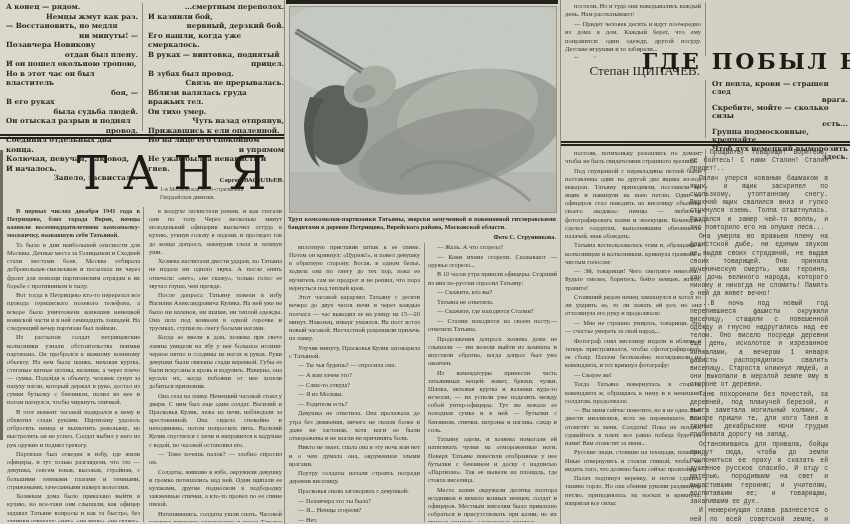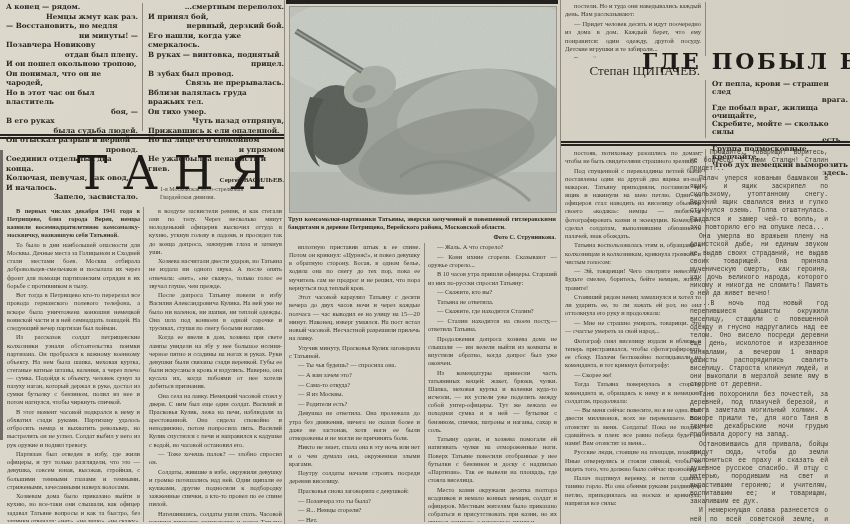--- a/index.html
+++ b/index.html
@@ -42,37 +42,36 @@
 <div id="page">
 
   <div class="abs poem" style="left:6px;top:2px;width:132px;">
       <p class="ln">А конец — рядом.</p>
       <p class="ln r">Немцы жмут как раз.</p>
       <p class="ln">— Восстановить, но медля</p>
       <p class="ln r">ни минуты! —</p>
       <p class="ln">Позавчера Новикову</p>
       <p class="ln r">отдан был плену.</p>
       <p class="ln">И он пошел окольною тропою,</p>
-      <p class="ln">Он понимал, что он не чародей,</p>
       <p class="ln">Но в этот час он был властитель</p>
       <p class="ln r">боя, —</p>
       <p class="ln">В его руках</p>
       <p class="ln r">была судьба людей.</p>
-      <p class="ln">Он отыскал разрыв и верной</p>
+      <p class="ln">Он отыскал разрыв и поднял</p>
       <p class="ln r">провод.</p>
       <p class="ln">Соединил отдельных два конца.</p>
       <p class="ln">Колючая, певучая, как овод,</p>
       <p class="ln">И началось.</p>
       <p class="ln r">Запело, засвистало.</p>
     </div>
   <div class="abs vrule" style="left:142px;top:3px;height:128px;"></div>
   <div class="abs" style="left:148px;top:2px;width:136px;">
     <div class="poem">
         <p class="ln r">…смертным переполох.</p>
-        <p class="ln">И принял бой,</p>
+        <p class="ln">И казнили бой,</p>
         <p class="ln r">нервный, дерзкий бой.</p>
         <p class="ln">Его нашли, когда уже смеркалось.</p>
         <p class="ln">В руках — винтовка, поднятый</p>
         <p class="ln r">прицел.</p>
         <p class="ln">В зубах был провод.</p>
         <p class="ln r">Связь не прерывалась.</p>
         <p class="ln">Вблизи валялась груда вражьих тел.</p>
         <p class="ln">Он тихо умер.</p>
         <p class="ln r">Чуть назад отпрянув,</p>
         <p class="ln">Прижавшись к ели опаленной.</p>
@@ -186,21 +185,20 @@
       <p class="para">В одной деревне колхозница показывает</p>
     </div>
   <div class="abs vrule" style="left:705px;top:2px;height:54px;"></div>
 
   <div class="abs kicker" style="left:564px;top:63px;width:136px;">Степан ЩИПАЧЕВ.</div>
   <div class="abs h-vrag" style="left:642px;top:48px;width:206px;">ГДЕ ПОБЫЛ ВРАГ</div>
   <div class="abs vrule" style="left:705px;top:80px;height:58px;"></div>
   <div class="abs poem poem-tight" style="left:712px;top:80px;width:136px;">
       <p class="ln">От пепла, крови — страшен след</p>
       <p class="ln r">врага.</p>
-      <p class="ln">Где побыл враг, жилища очищайте,</p>
       <p class="ln">Скребите, мойте — сколько силы</p>
       <p class="ln r">есть...</p>
       <p class="ln">Группа подмосковные, крепчайте,</p>
       <p class="ln">Чтоб дух немецкий выморозить</p>
       <p class="ln r">здесь.</p>
     </div>
   <div class="abs hrule-double" style="left:561px;top:141px;width:289px;"></div>
 
   <div class="abs bodycol" style="left:565px;top:149px;width:136px;height:373px;">
       <p class="para">постояв, потихоньку разошлись по домам, чтобы не быть свидетелями страшного зрелища.</p>

